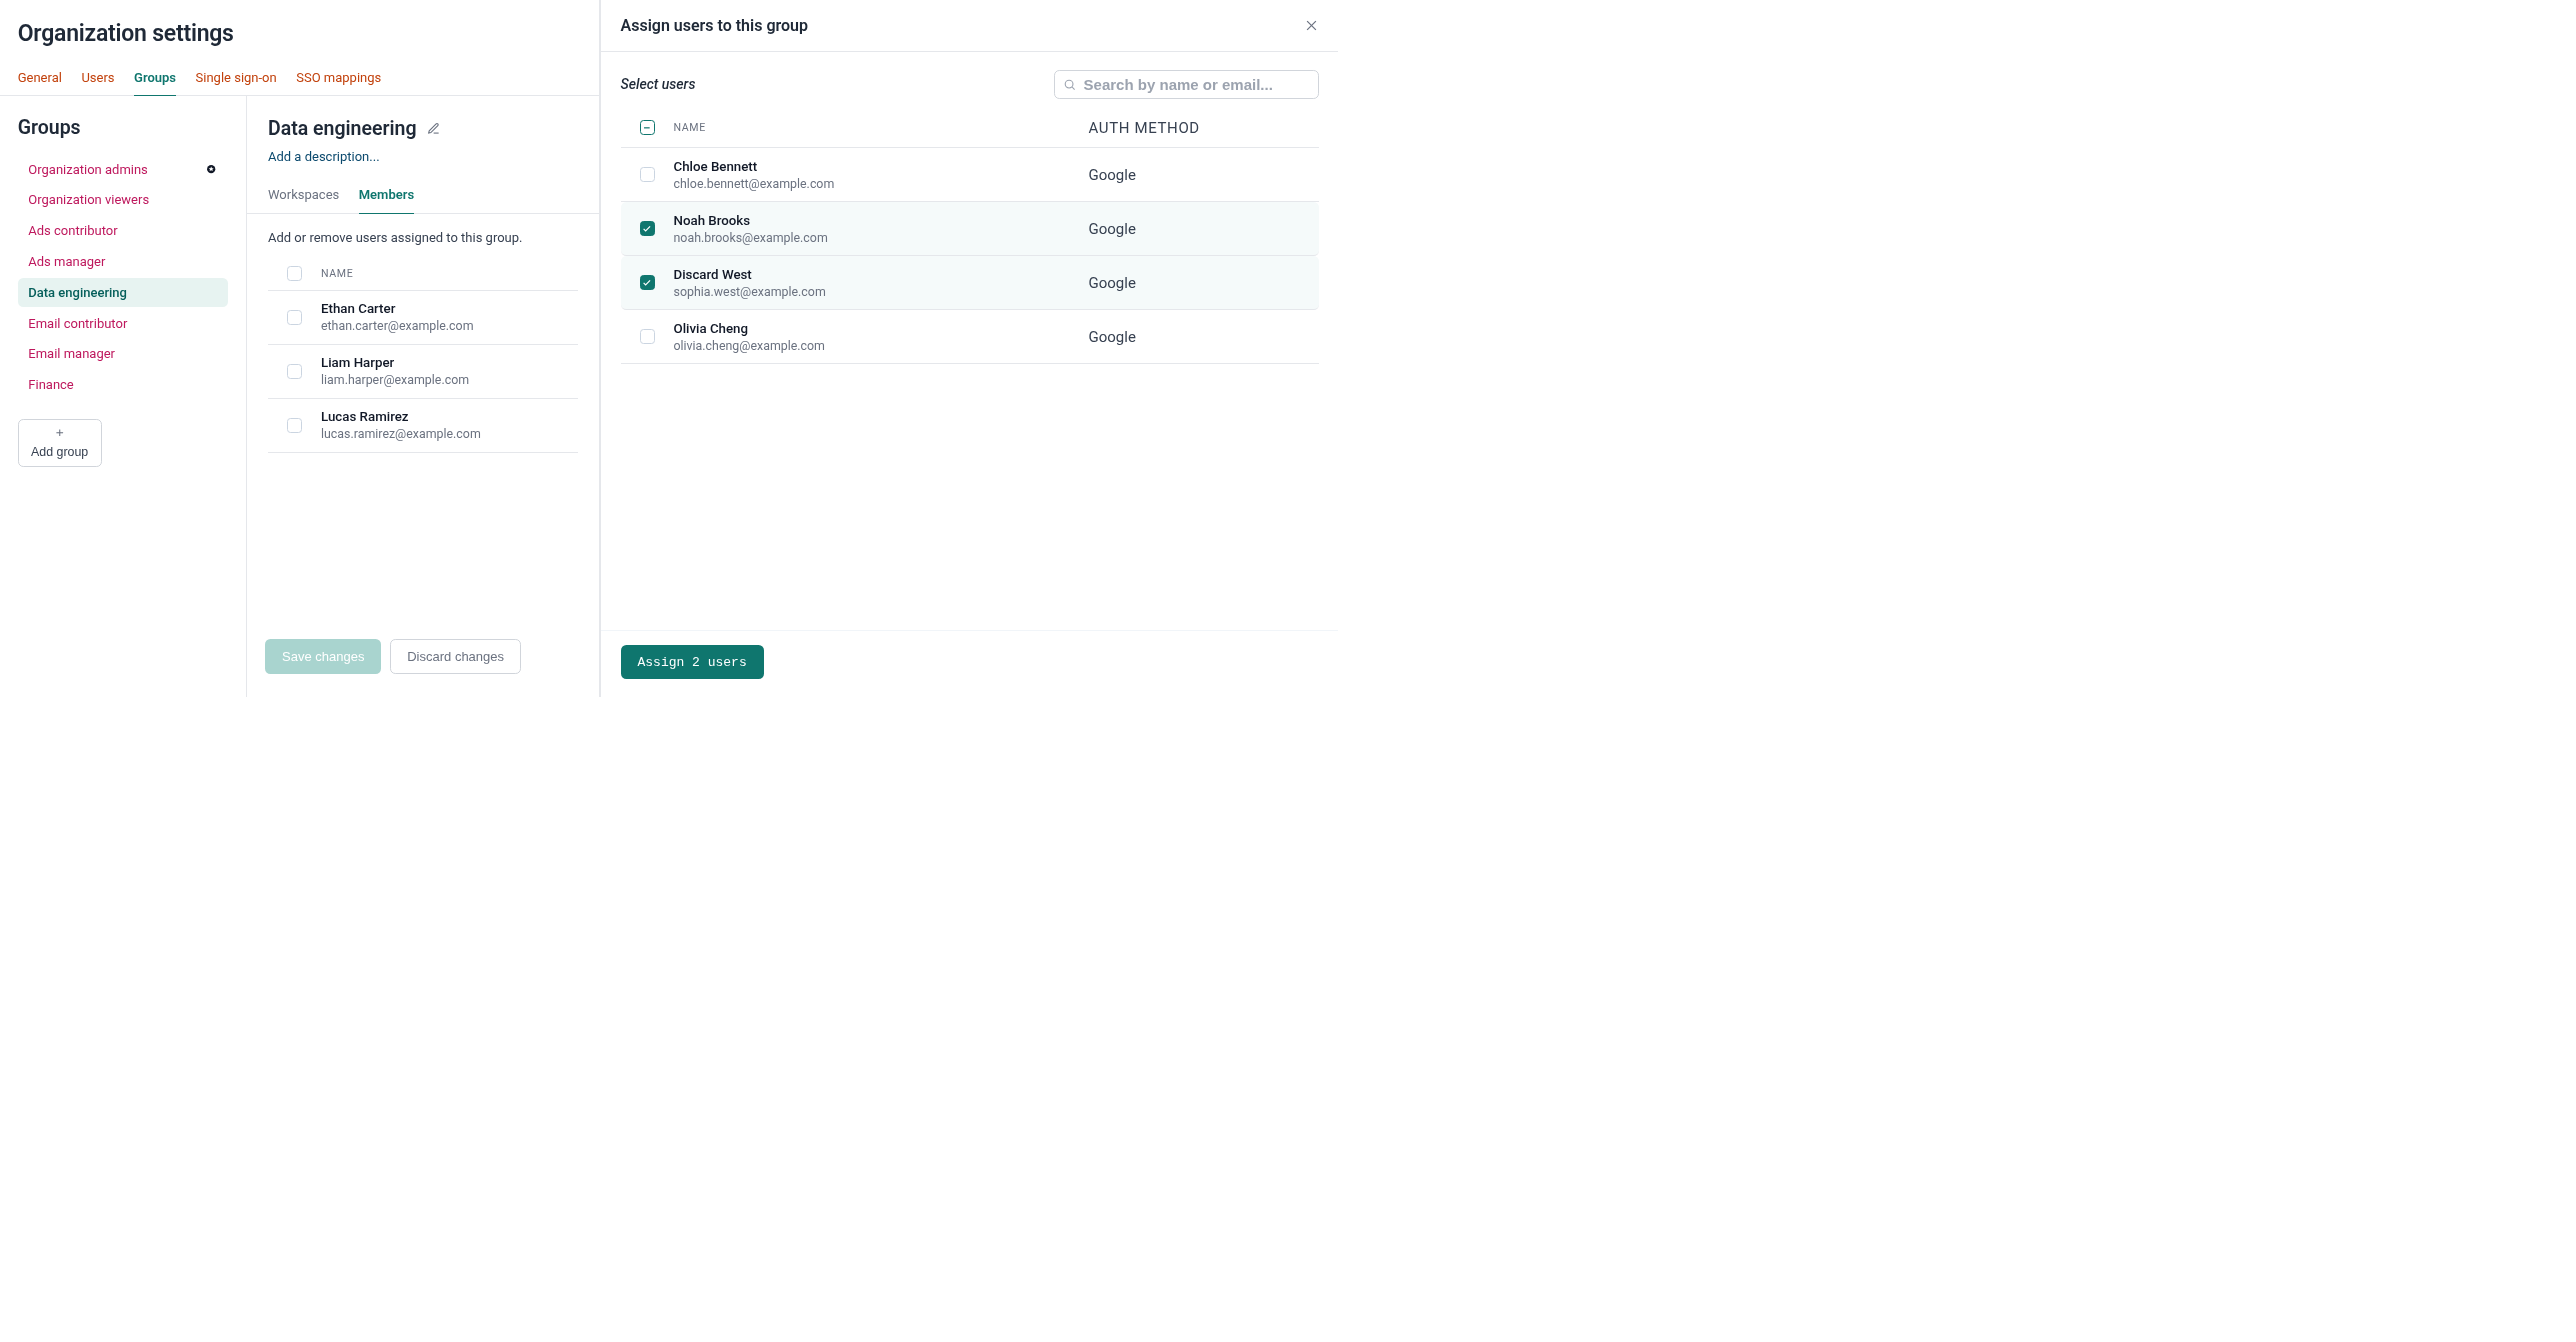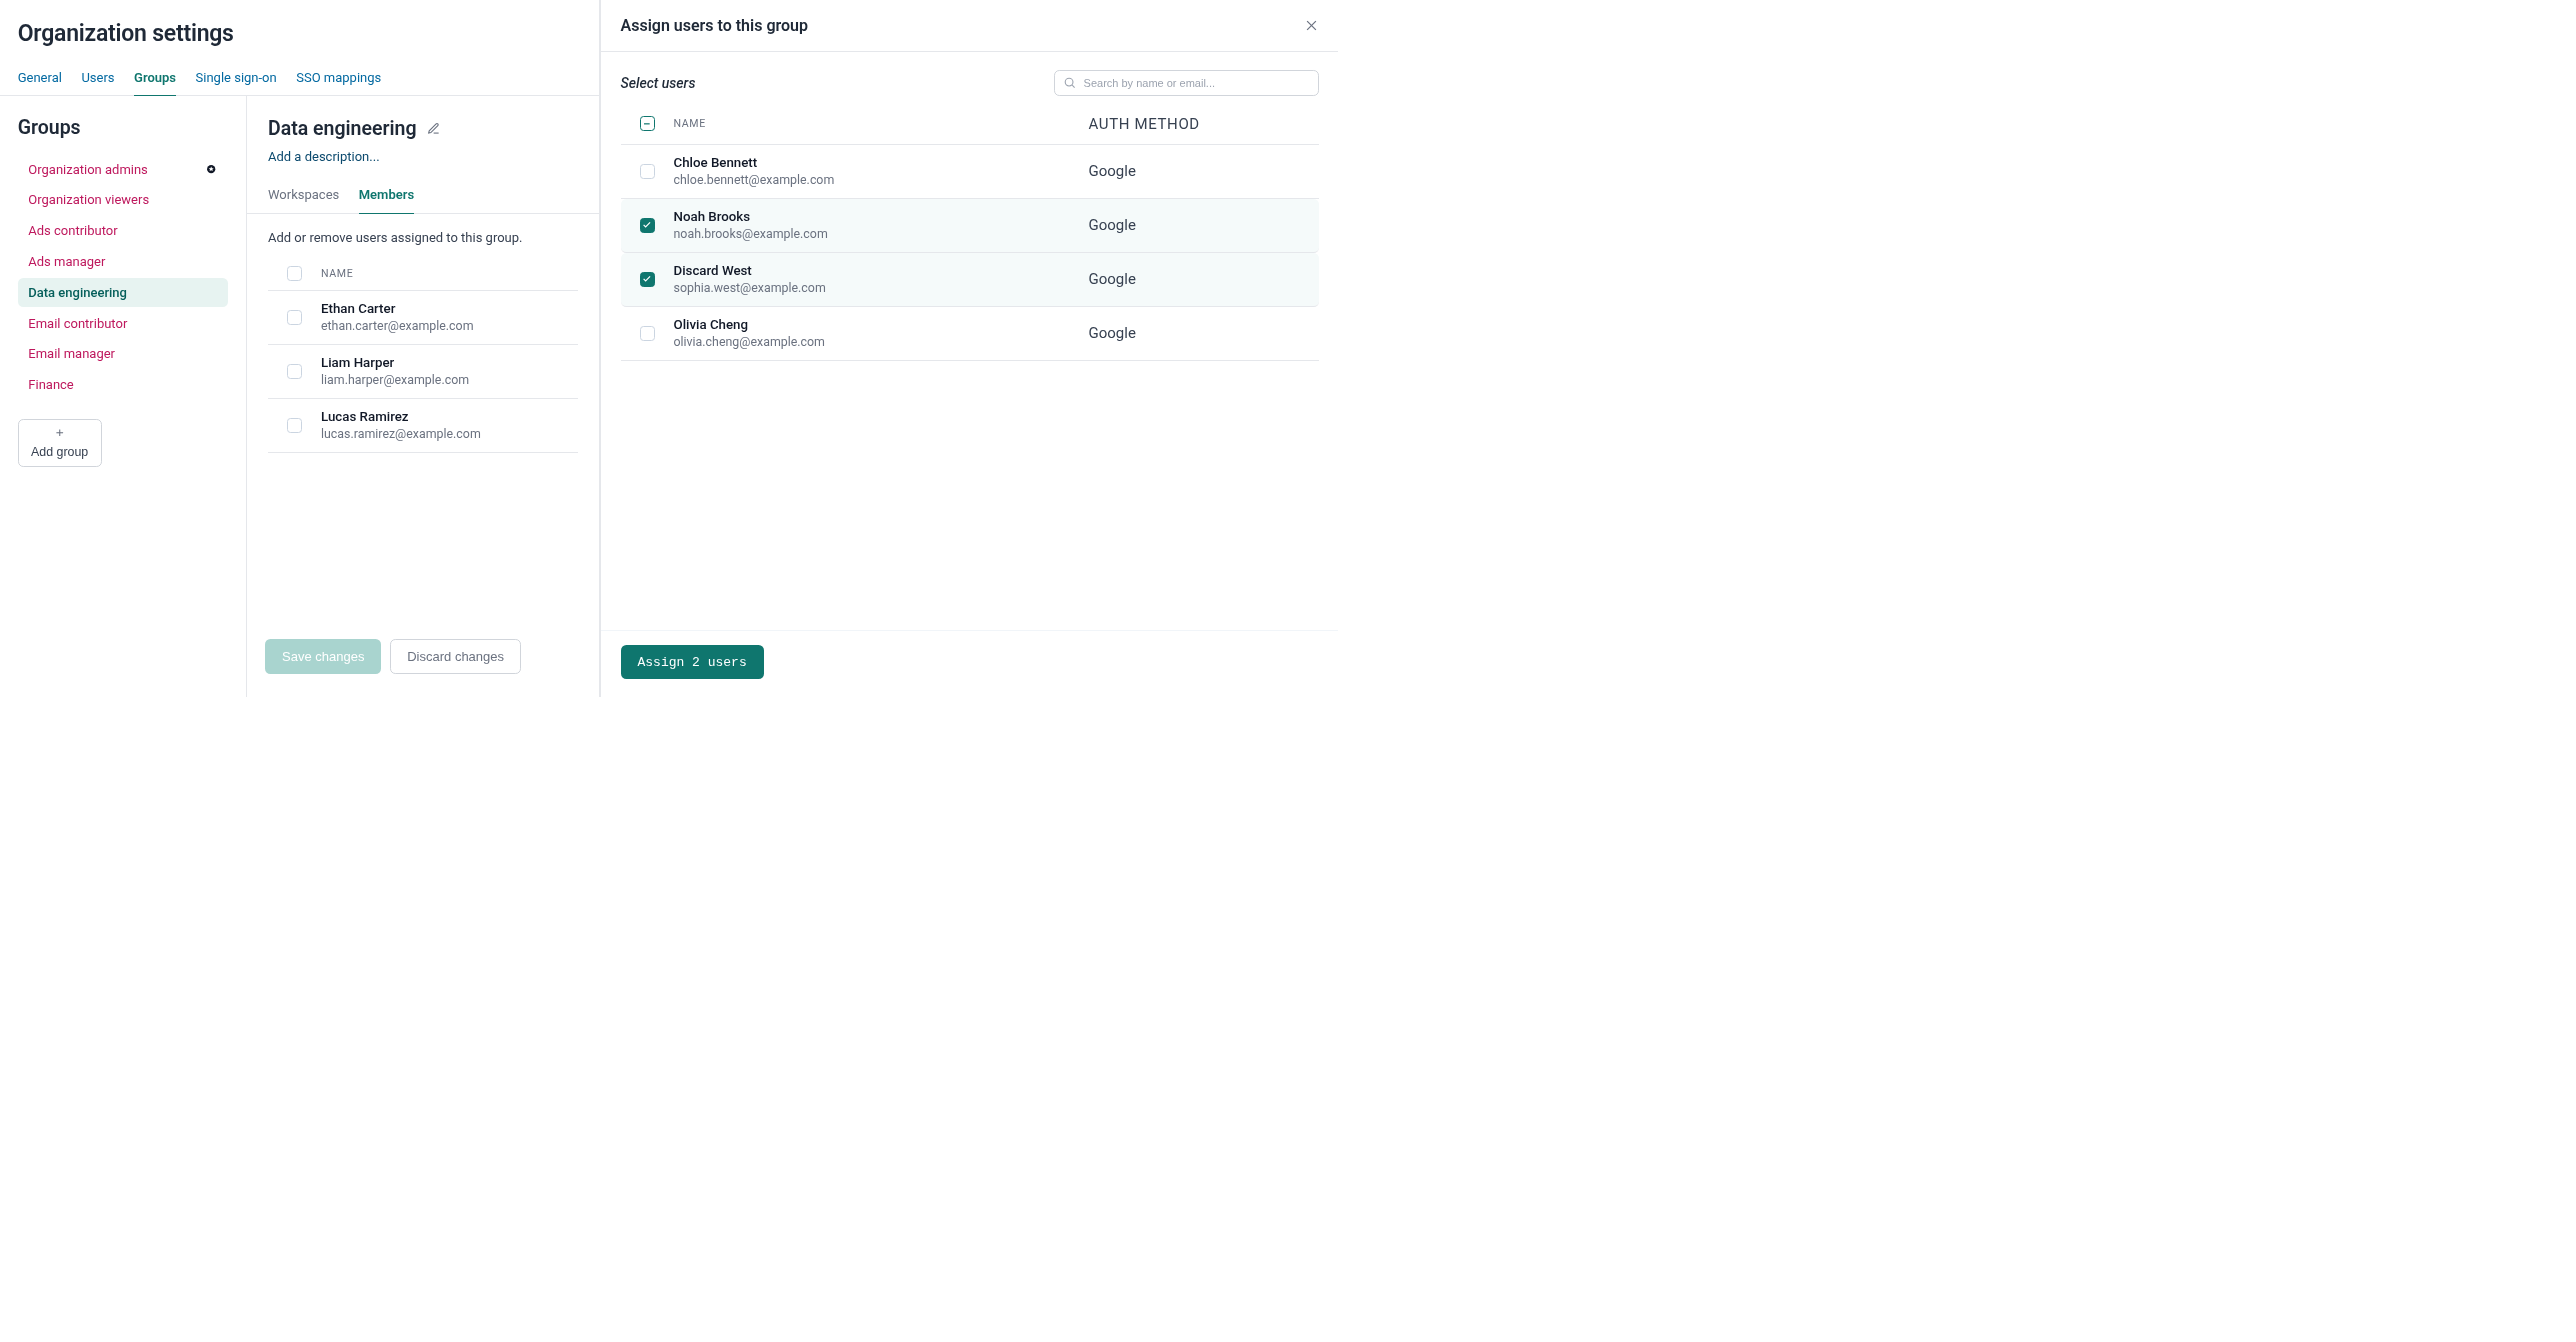--- a/index.html
+++ b/index.html
@@ -35,21 +35,21 @@
 
   .tabs {
     display: flex;
     gap: 19.5px;
     padding: 0 17.7px;
     border-bottom: 0.9px solid #e5e7eb;
   }
   .tab {
     padding: 7px 0 10.6px 0;
     font-size: 13px;
-    color: #0369a1;
+    color: #c2410c;
     cursor: pointer;
     border-bottom: 1.8px solid transparent;
     margin-bottom: -0.9px;
   }
   .tab.active {
     color: #0f766e;
     font-weight: 600;
     border-bottom-color: #0f766e;
   }
 
@@ -275,22 +275,23 @@
     border-radius: 5.3px;
     padding: 5.3px 8.8px;
     width: 265px;
     color: #9ca3af;
     background: #fff;
   }
   .search-wrap input {
     border: none;
     outline: none;
     flex: 1;
-    font-size: 11px;
+    font-size: 15px;
     color: #a21caf;
+    font-weight: bold;
   }
   .search-wrap input::placeholder { color: #9ca3af; }
   .search-icon { width: 13.3px; height: 13.3px; color: #9ca3af; }
 
   .drawer-table {
     padding: 0 19.5px;
     display: flex;
     flex-direction: column;
   }
   .dt-head, .dt-row {

